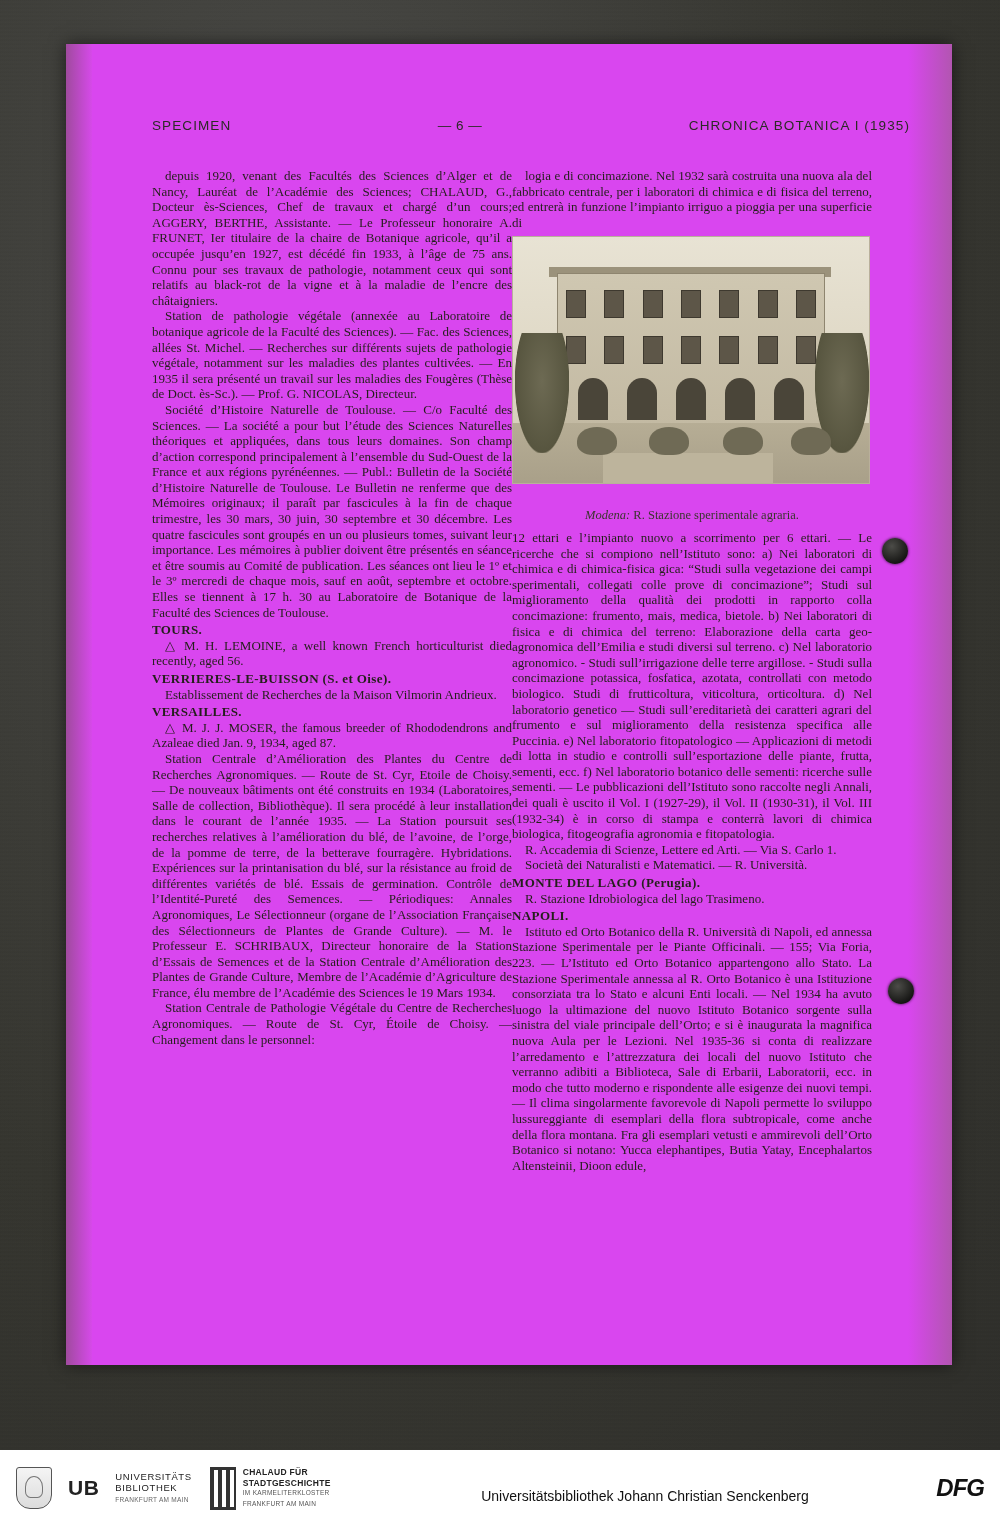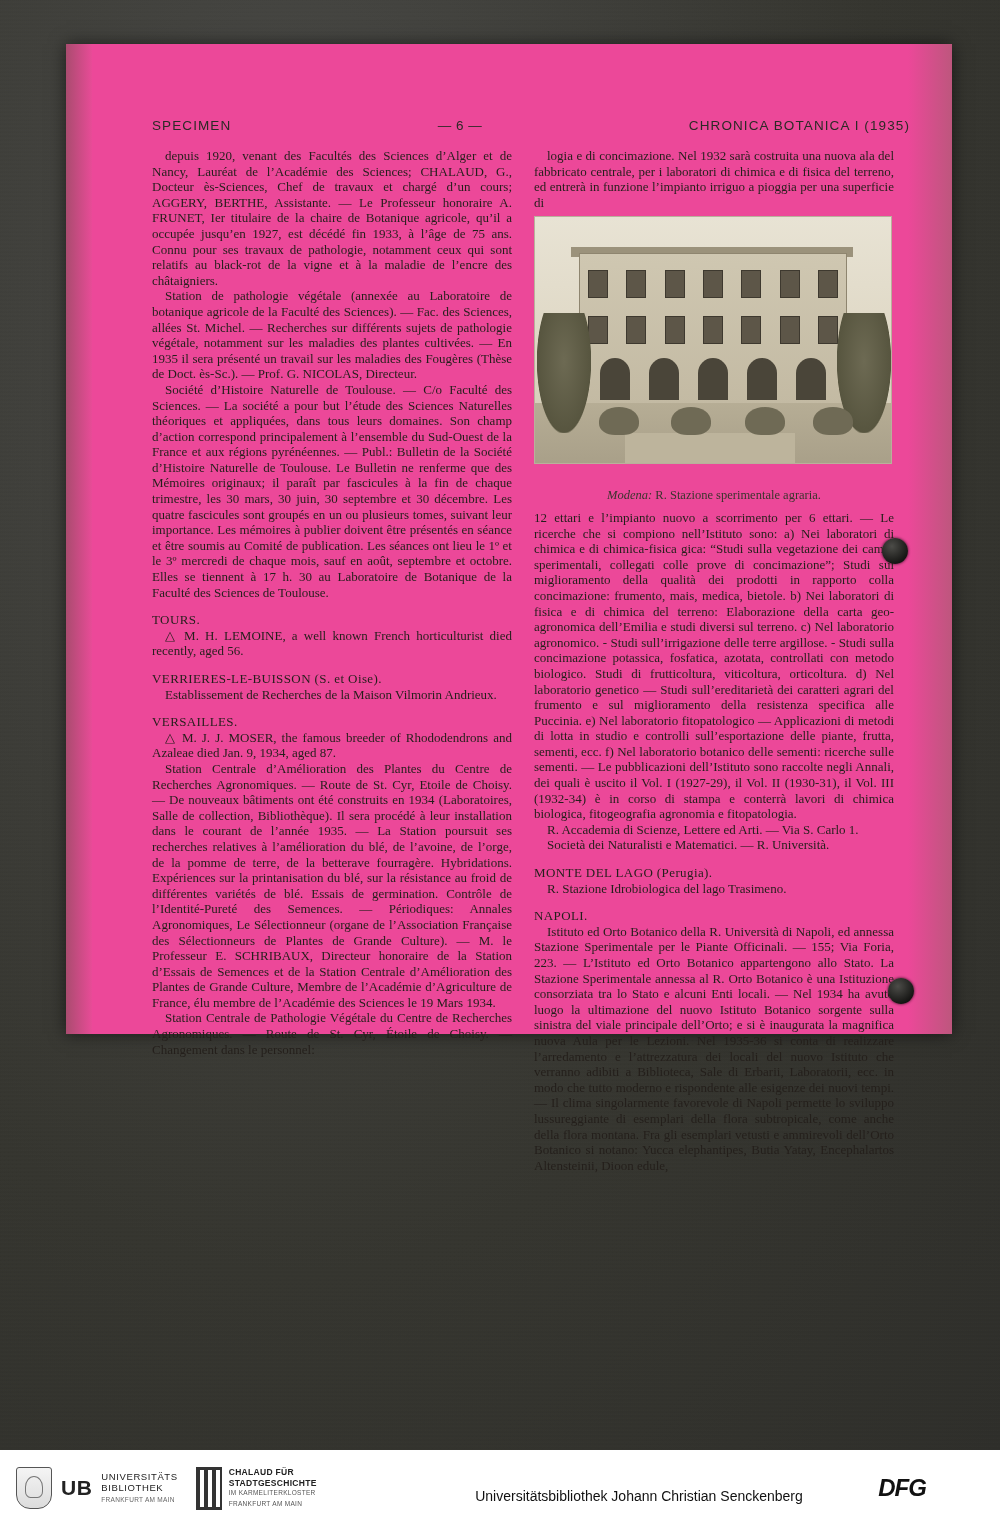--- a/index.html
+++ b/index.html
@@ -30,22 +30,22 @@
     background:
       repeating-linear-gradient(0deg, rgba(255,255,255,0.012) 0px, rgba(0,0,0,0.02) 2px, rgba(255,255,255,0.01) 4px);
     opacity: .8;
   }
 
   
   .page-sheet {
     position: absolute;
     left: 66px; top: 44px;
     width: 886px;
-    height: 990px;
-    background: #ec4899;
+    height: 1321px;
+    background: #d946ef;
     box-shadow: 0 0 16px rgba(0,0,0,.55);
   }
   .page-sheet::before {
     
     content: "";
     position: absolute;
     left: 0; top: 0;
     width: 26px; height: 100%;
     background: linear-gradient(to right, rgba(90,80,60,.45), rgba(150,140,115,0.05));
   }
@@ -76,39 +76,38 @@
     font-size: 13.5px;
     letter-spacing: 1.1px;
     color: #2c2a26;
   }
   .runhead .center { letter-spacing: .5px; }
 
   
   .columns {
     position: absolute;
     left: 58px; right: 14px;
-    top: 104px;
-    display: flex;
-    gap: 22px;
+    top: 124px;
+    display: flex;
   }
   .col {
     width: 360px;
     font-size: 13px;
     line-height: 15.6px;
     color: #241f1b;
     text-align: justify;
     hyphens: auto;
   }
   .col p { margin: 0; text-indent: 13px; }
   .col p.noindent { text-indent: 0; }
   .it { font-style: italic; }
   .city {
-    font-weight: normal;
+    font-weight: bold;
     letter-spacing: .4px;
-    margin-top: 12px;
+    margin-top: 2px;
     display: block;
   }
 
   
   figure.plate {
     margin: 6px 0 6px 0;
     text-indent: 0;
   }
   .plate-img {
     width: 356px;
@@ -217,21 +216,21 @@
   .footer-left {
     display: flex;
     align-items: center;
     gap: 18px;
     padding-left: 16px;
     width: 430px;
   }
   .logo-ub {
     display: flex;
     align-items: center;
-    gap: 9px;
+    gap: 16px;
   }
   .ub-crest {
     width: 34px; height: 40px;
     border: 1px solid #555;
     border-radius: 3px 3px 14px 14px;
     background: linear-gradient(to bottom, #f4f4f4, #dcdcdc);
     position: relative;
   }
   .ub-crest::after {
     content: "";
@@ -276,22 +275,22 @@
   .footer-center {
     flex: 1;
     text-align: center;
     font-family: "Liberation Sans", sans-serif;
     font-size: 14px;
     color: #111;
     margin-top: 16px;
   }
   .footer-right {
     width: 140px;
-    text-align: center;
-    padding-right: 28px;
+    text-align: right;
+    padding-right: 16px;
     font-family: "Liberation Sans", sans-serif;
     font-size: 24px;
     font-weight: bold;
     font-style: italic;
     color: #111;
     letter-spacing: -1px;
   }
 </style>
 </head>
 <body>

